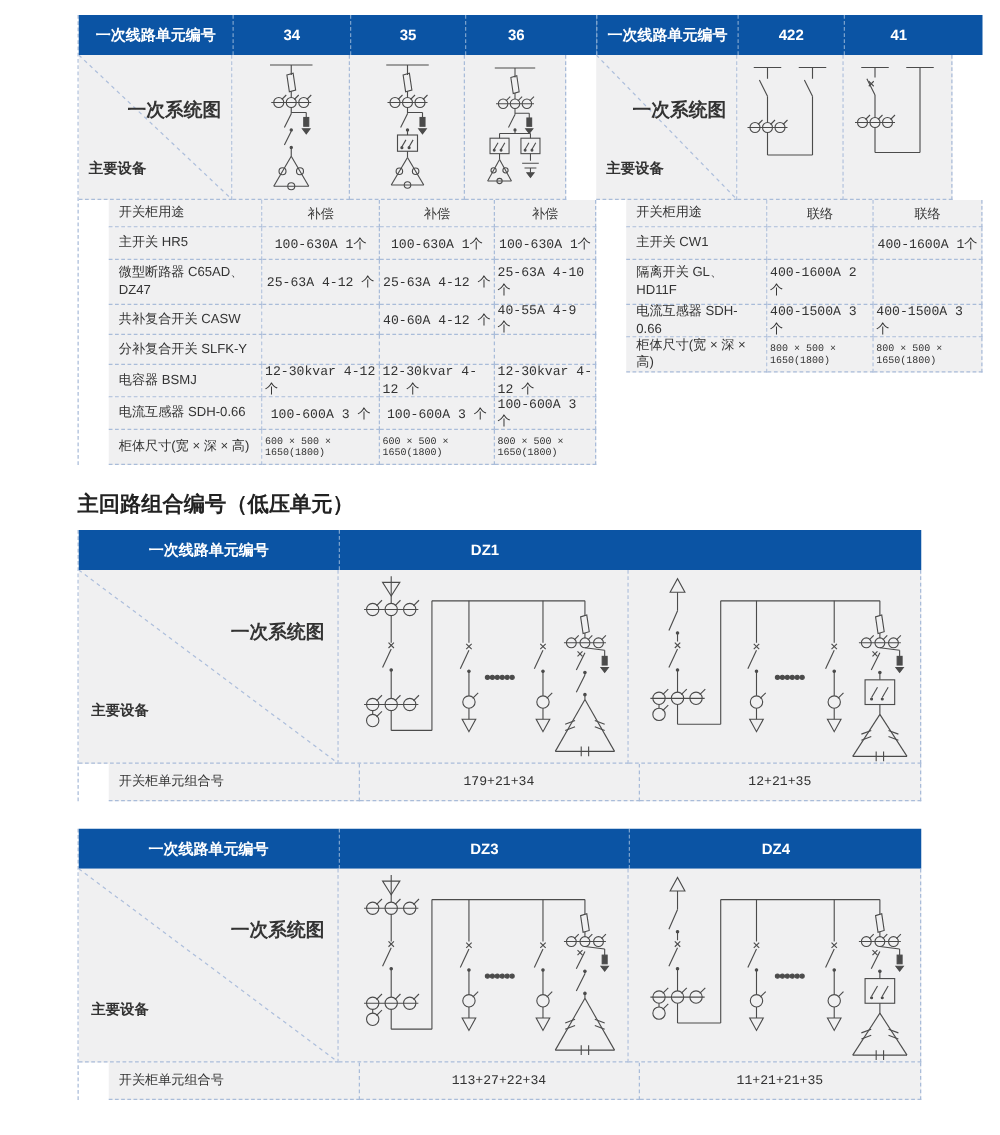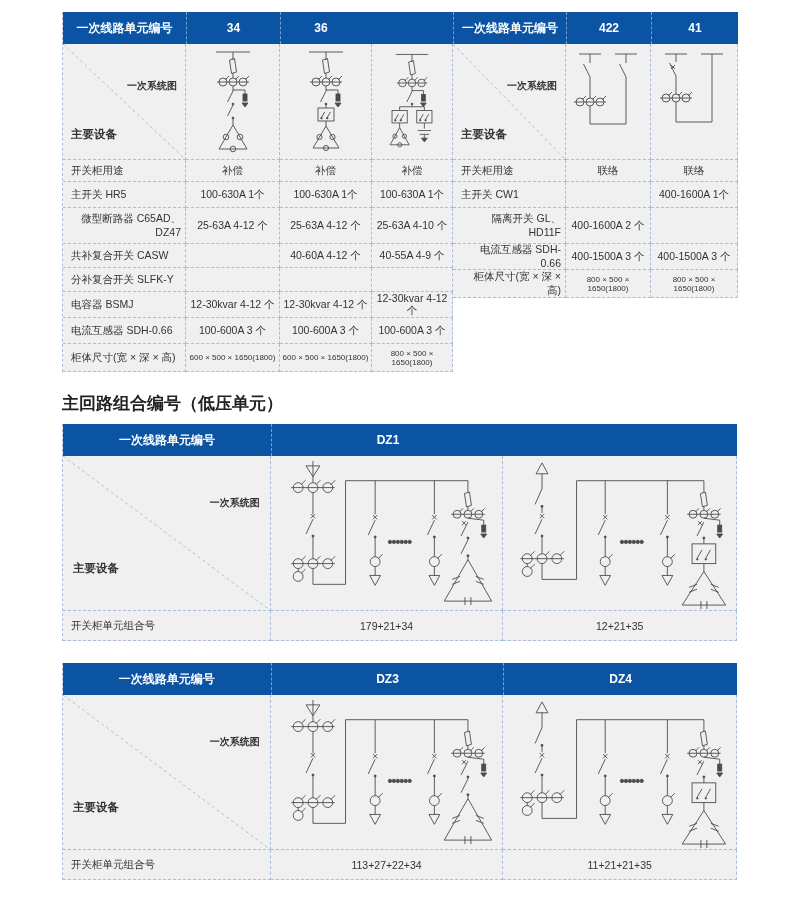--- a/index.html
+++ b/index.html
@@ -8,26 +8,26 @@
   .trow{display:flex;align-items:flex-start;}
   .tbl{box-sizing:border-box;}
   .bleft{border-left:1px dashed #a9bcd9;}
   .hdr{display:flex;height:32px;background:#0b54a4;}
   .hcell{box-sizing:border-box;display:flex;align-items:center;justify-content:center;
          color:#fff;font-size:12px;font-weight:bold;border-left:1px dashed rgba(255,255,255,.45);}
   .hcell.first{border-left:none;}
   .r{display:flex;}
   .cell{box-sizing:border-box;background:#f0f0f1;border-right:1px dashed #a9bcd9;
         border-bottom:1px dashed #a9bcd9;font-size:10.5px;display:flex;align-items:center;}
-  .lab{padding:2px 4px 2px 8px;line-height:1.25;text-align:right;}
-  .val{justify-content:center;text-align:center;padding:0 2px;}
+  .lab{padding:2px 4px 2px 8px;line-height:1.25;text-align:left;margin-left:24px;}
+  .val{justify-content:center;text-align:left;padding:0 2px;font-family:Liberation Mono, monospace;}
   .dim{font-size:8px;}
   .diagcell{position:relative;overflow:hidden;}
   .diagcell svg.art{display:block;margin:0 auto;}
-  .dlt{position:absolute;right:8px;top:30%;font-weight:bold;font-size:10px;color:#333;}
+  .dlt{position:absolute;right:8px;top:30%;font-weight:bold;font-size:15px;color:#333;}
   .dlb{position:absolute;left:8px;bottom:15%;font-weight:bold;font-size:11.5px;color:#333;}
   .big .dlt{top:26%;right:10px;}
   .big .dlb{bottom:22%;left:10px;}
   .diagline{position:absolute;left:0;top:0;width:100%;height:100%;}
   
   .c0{width:123px}.c1{width:94px}.c2{width:92px}.c3{width:81px}
   
   .r0{width:113px}.r1{width:85px}.r2{width:87px}
   
   .g0{width:208px}.g1{width:233px}.g2{width:234px}
@@ -40,20 +40,21 @@
 <body>
 
 <div class="content">
 
   <div class="trow">
 
     <div class="tbl bleft">
       <div class="hdr">
         <div class="hcell first c0">一次线路单元编号</div>
         <div class="hcell c1">34</div>
+        <div class="hcell c2">35</div>
         <div class="hcell c3">36</div>
       </div>
       <div class="r">
         <div class="cell c0 h116 diagcell">
           <svg class="diagline" viewBox="0 0 100 100" preserveAspectRatio="none">
             <line x1="0" y1="0" x2="100" y2="100" stroke="#aebfdc" stroke-width="1" stroke-dasharray="3 3" vector-effect="non-scaling-stroke"></line>
           </svg>
           <span class="dlt">一次系统图</span>
           <span class="dlb">主要设备</span>
         </div>

